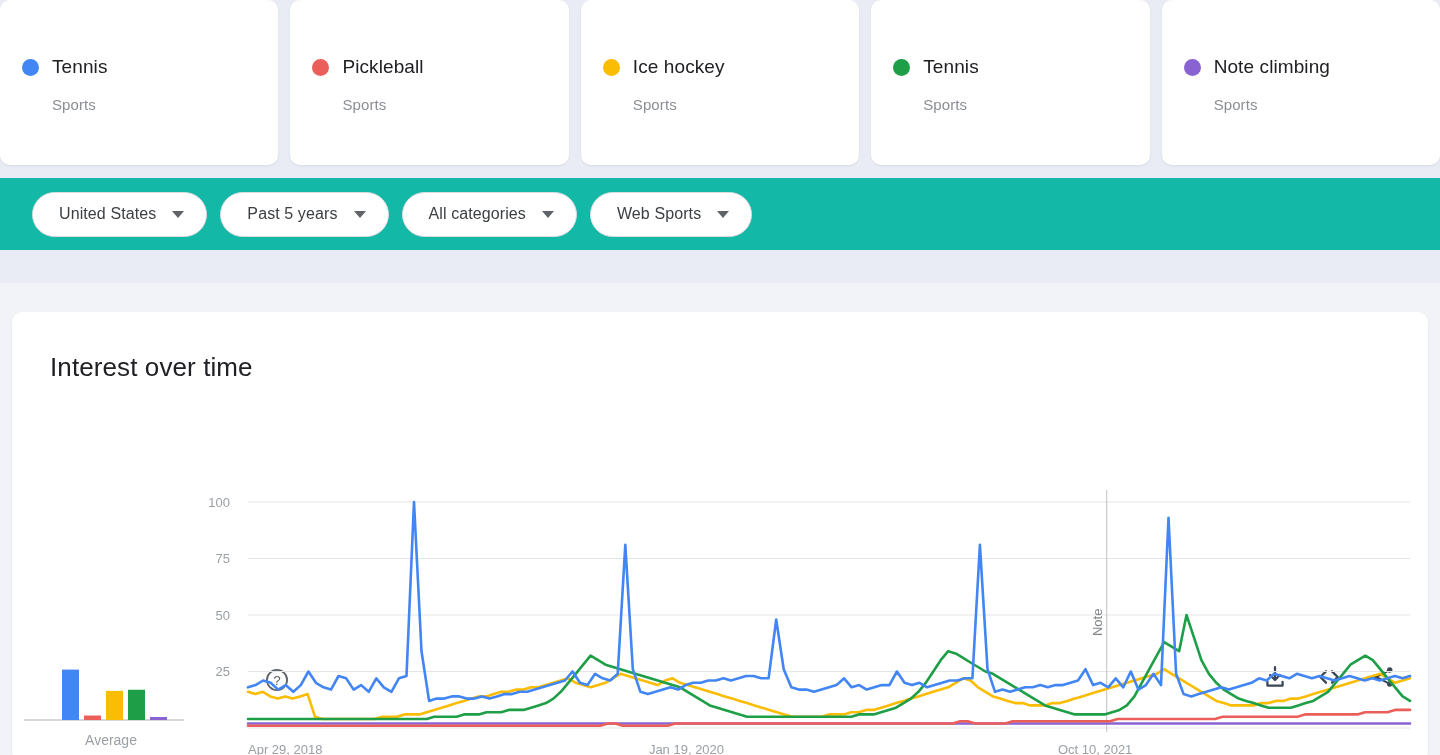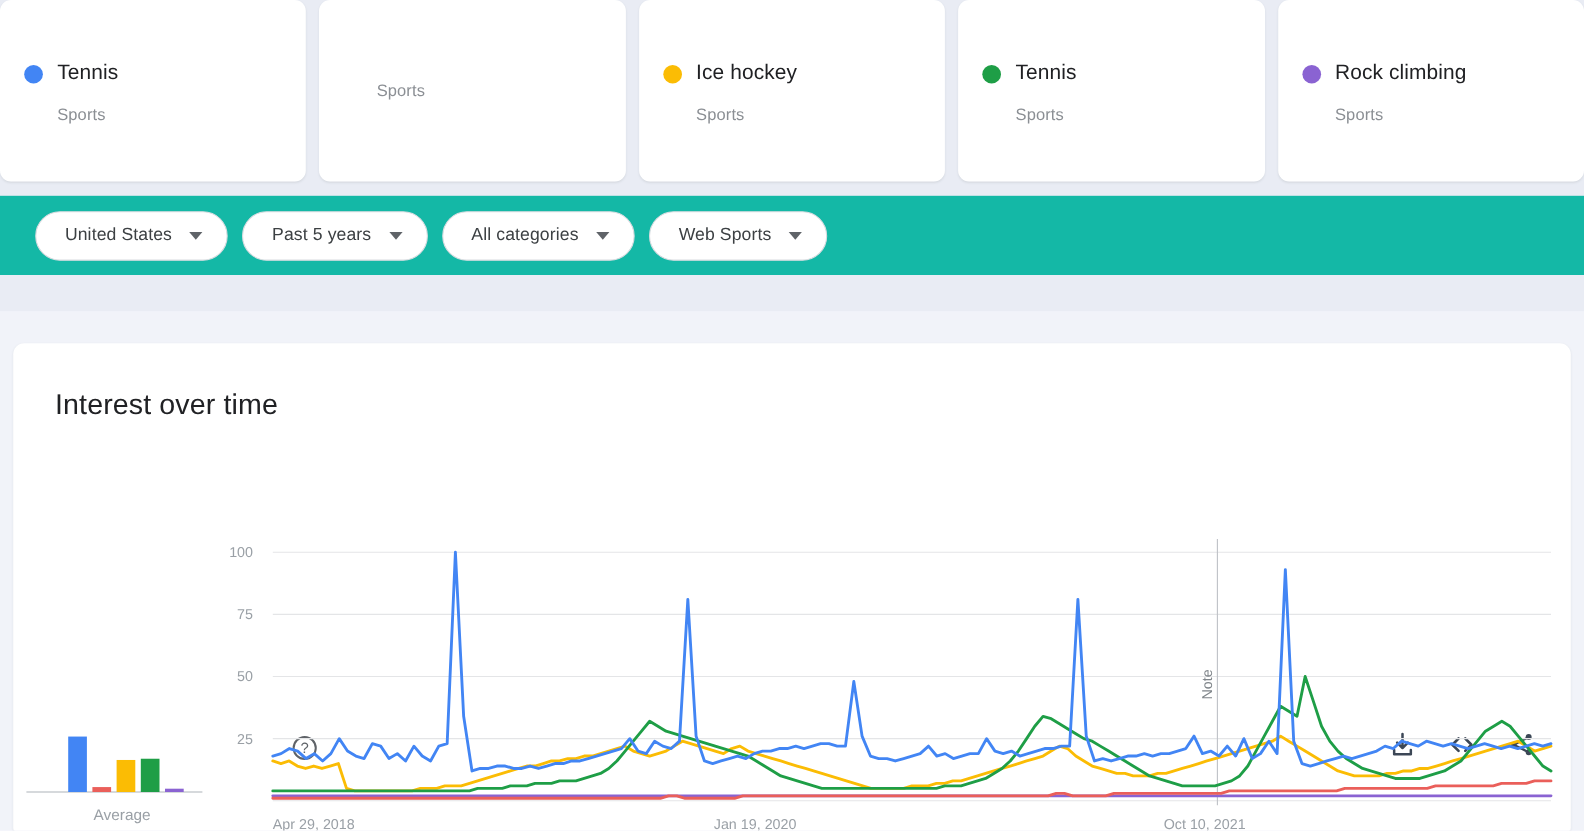--- a/index.html
+++ b/index.html
@@ -95,20 +95,24 @@
         <div class="card-inner">
           <div class="term-row">
             <span class="dot" style="background:#4285f4"></span>
             <span class="term-name">Tennis</span>
           </div>
           <div class="term-cat">Sports</div>
         </div>
       </div>
       <div class="card">
         <div class="card-inner">
+          <div class="term-row">
+            <span class="dot" style="background:#ea5f5a"></span>
+            <span class="term-name">Pickleball</span>
+          </div>
           <div class="term-cat">Sports</div>
         </div>
       </div>
       <div class="card">
         <div class="card-inner">
           <div class="term-row">
             <span class="dot" style="background:#fbbc04"></span>
             <span class="term-name">Ice hockey</span>
           </div>
           <div class="term-cat">Sports</div>
@@ -120,21 +124,21 @@
             <span class="dot" style="background:#1e9e46"></span>
             <span class="term-name">Tennis</span>
           </div>
           <div class="term-cat">Sports</div>
         </div>
       </div>
       <div class="card">
         <div class="card-inner">
           <div class="term-row">
             <span class="dot" style="background:#8a63d2"></span>
-            <span class="term-name">Rock climbing</span>
+            <span class="term-name">Note climbing</span>
           </div>
           <div class="term-cat">Sports</div>
         </div>
       </div>
     </div>
 
   <div class="filterbar" id="filterbar">
       <div class="chip">
         <span class="chip-label">United States</span>
         <span class="caret"></span>

